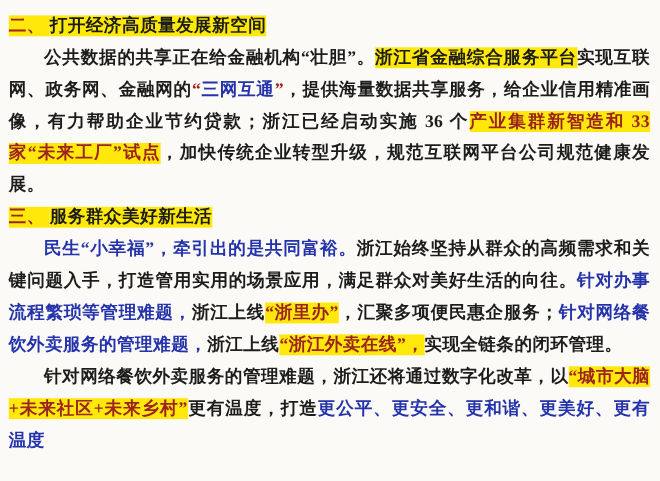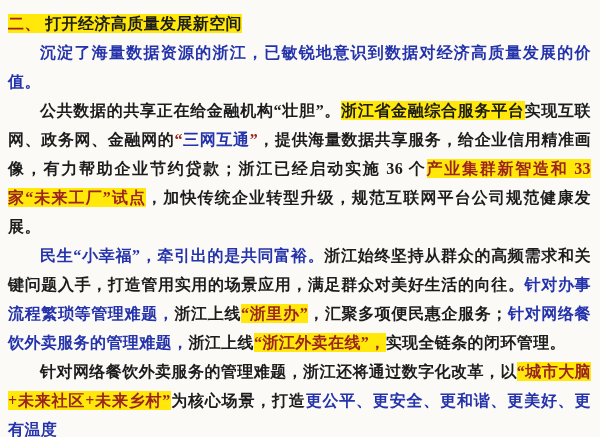--- a/index.html
+++ b/index.html
@@ -24,17 +24,17 @@
   .c-black{color:#1c1c1c;margin-top:32px;}
   .c-blue{color:#2433ab;}
   .c-red{color:#9b2420;}
   .hl{background:#ffe80a;padding:1px 0;}
 </style>
 </head>
 <body>
 
 <div class="doc">
     <p class="sec heading"><span class="c-red hl">二、 </span><span class="c-black hl">打开经济高质量发展新空间</span></p>
-    <p class="sec para"><span class="c-blue">沉淀了海量数据资源的浙江，已敏锐地意识到数据对经济高质量发展的价值。</span></p>
     <p class="sec para"><span class="c-black">公共数据的共享正在给金融机构“壮胆”。</span><span class="c-black hl">浙江省金融综合服务平台</span><span class="c-black">实现互联网、政务网、金融网的</span><span class="c-red">“</span><span class="c-blue">三网互通</span><span class="c-red">”</span><span class="c-black">，提供海量数据共享服务，给企业信用精准画像，有力帮助企业节约贷款；浙江已经启动实施 36 个</span><span class="c-red hl">产业集群新智造和 33 家“未来工厂”试点</span><span class="c-black">，加快传统企业转型升级，规范互联网平台公司规范健康发展。</span></p>
+    <p class="sec heading"><span class="c-red hl">三、 </span><span class="c-black hl">服务群众美好新生活</span></p>
     <p class="sec para"><span class="c-blue">民生“小幸福”，牵引出的是共同富裕。</span><span class="c-black">浙江始终坚持从群众的高频需求和关键问题入手，打造管用实用的场景应用，满足群众对美好生活的向往。</span><span class="c-blue">针对办事流程繁琐等管理难题，</span><span class="c-black">浙江上线</span><span class="c-red hl">“浙里办”</span><span class="c-black">，汇聚多项便民惠企服务；</span><span class="c-blue">针对网络餐饮外卖服务的管理难题，</span><span class="c-black">浙江上线</span><span class="c-red hl">“浙江外卖在线”，</span><span class="c-black">实现全链条的闭环管理。</span></p>
-    <p class="sec para"><span class="c-black">针对网络餐饮外卖服务的管理难题，浙江还将通过数字化改革，以</span><span class="c-red hl">“城市大脑+未来社区+未来乡村”</span><span class="c-black">为核心场景，打造</span><span class="c-blue">更公平、更安全、更和谐、更美好、更有温度</span></p>
+    <p class="sec para"><span class="c-black">针对网络餐饮外卖服务的管理难题，浙江还将通过数字化改革，以</span><span class="c-red hl">“城市大脑+未来社区+未来乡村”</span><span class="c-black">更有温度，打造</span><span class="c-blue">更公平、更安全、更和谐、更美好、更有温度</span></p>
   </div>
 
 </body></html>

